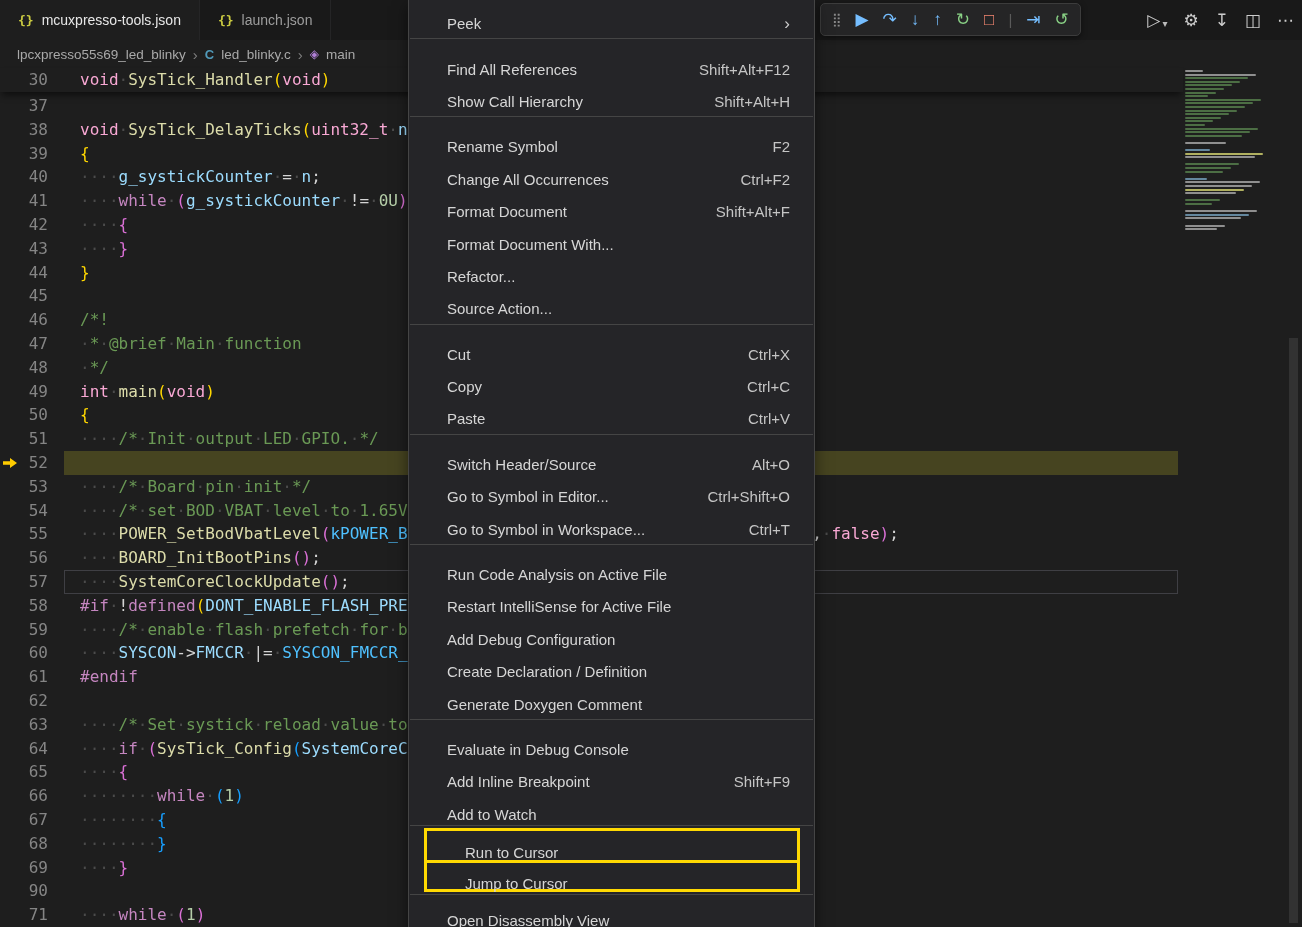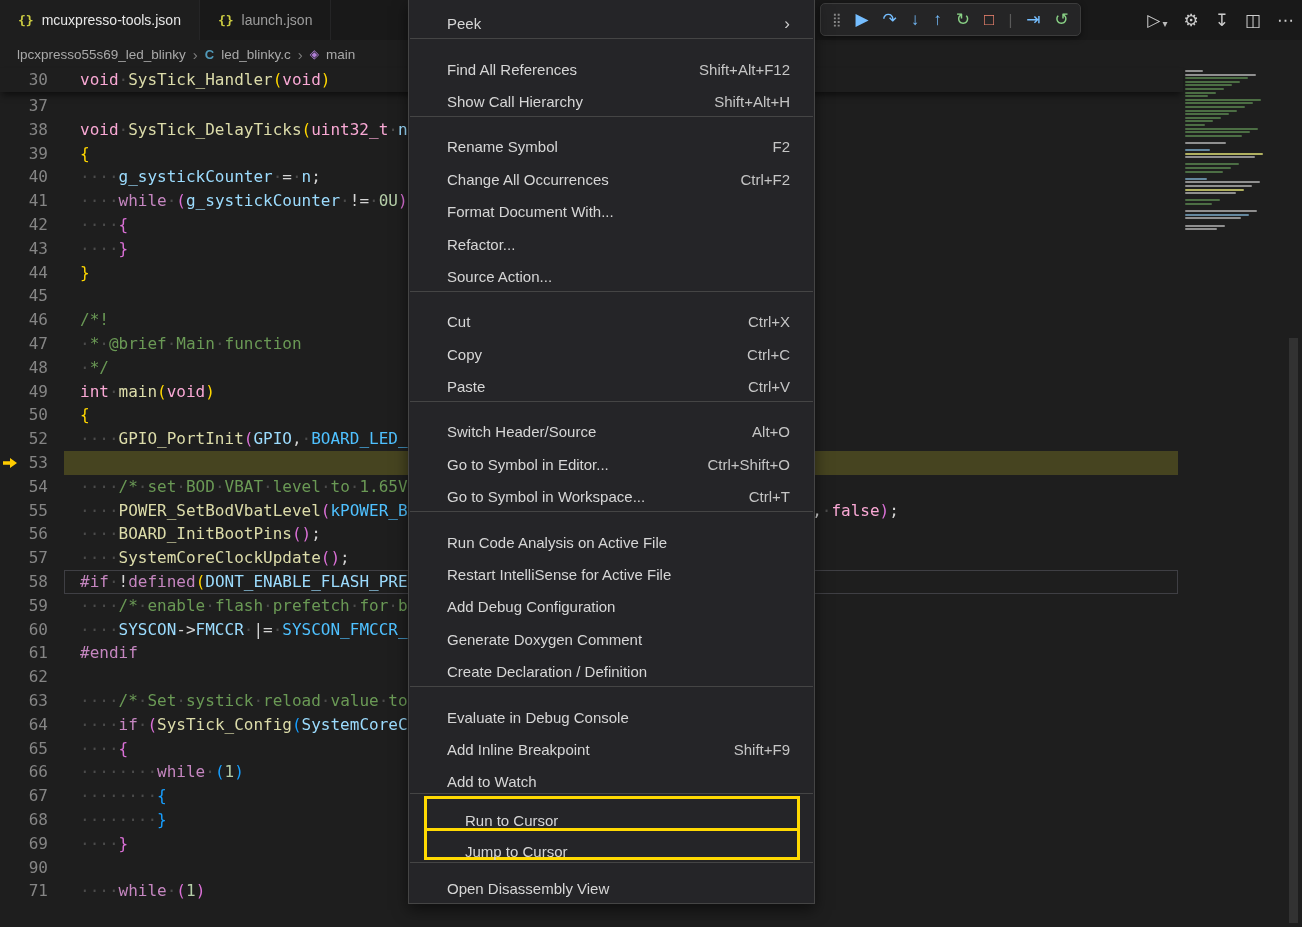--- a/index.html
+++ b/index.html
@@ -126,20 +126,21 @@
       <div class="codeline"><div class="ln">41</div><div class="lc"><span class="ws">····</span><span class="ct">while</span><span class="ws">·</span><span class="b2">(</span><span class="v">g_systickCounter</span><span class="ws">·</span><span class="p">!=</span><span class="ws">·</span><span class="n">0U</span><span class="b2">)</span></div></div>
       <div class="codeline"><div class="ln">42</div><div class="lc"><span class="ws">····</span><span class="b2">{</span></div></div>
       <div class="codeline"><div class="ln">43</div><div class="lc"><span class="ws">····</span><span class="b2">}</span></div></div>
       <div class="codeline"><div class="ln">44</div><div class="lc"><span class="b1">}</span></div></div>
       <div class="codeline"><div class="ln">45</div><div class="lc"></div></div>
       <div class="codeline"><div class="ln">46</div><div class="lc"><span class="c">/*!</span></div></div>
       <div class="codeline"><div class="ln">47</div><div class="lc"><span class="ws">·</span><span class="c">*</span><span class="ws">·</span><span class="c">@brief</span><span class="ws">·</span><span class="c">Main</span><span class="ws">·</span><span class="c">function</span></div></div>
       <div class="codeline"><div class="ln">48</div><div class="lc"><span class="ws">·</span><span class="c">*/</span></div></div>
       <div class="codeline"><div class="ln">49</div><div class="lc"><span class="k">int</span><span class="ws">·</span><span class="fn">main</span><span class="b1">(</span><span class="k">void</span><span class="b1">)</span></div></div>
       <div class="codeline"><div class="ln">50</div><div class="lc"><span class="b1">{</span></div></div>
+      <div class="codeline"><div class="ln">51</div><div class="lc"><span class="ws">····</span><span class="c">/*</span><span class="ws">·</span><span class="c">Init</span><span class="ws">·</span><span class="c">output</span><span class="ws">·</span><span class="c">LED</span><span class="ws">·</span><span class="c">GPIO.</span><span class="ws">·</span><span class="c">*/</span></div></div>
       <div class="codeline"><div class="ln">52</div><div class="lc"><span class="ws">····</span><span class="fn">GPIO_PortInit</span><span class="b2">(</span><span class="v">GPIO</span><span class="p">,</span><span class="ws">·</span><span class="mc">BOARD_LED_PORT</span><span class="b2">)</span><span class="p">;</span></div></div>
       <div class="codeline"><div class="ln">53</div><div class="lc"><span class="ws">····</span><span class="c">/*</span><span class="ws">·</span><span class="c">Board</span><span class="ws">·</span><span class="c">pin</span><span class="ws">·</span><span class="c">init</span><span class="ws">·</span><span class="c">*/</span></div></div>
       <div class="codeline"><div class="ln">54</div><div class="lc"><span class="ws">····</span><span class="c">/*</span><span class="ws">·</span><span class="c">set</span><span class="ws">·</span><span class="c">BOD</span><span class="ws">·</span><span class="c">VBAT</span><span class="ws">·</span><span class="c">level</span><span class="ws">·</span><span class="c">to</span><span class="ws">·</span><span class="c">1.65V</span><span class="ws">·</span><span class="c">*/</span></div></div>
       <div class="codeline"><div class="ln">55</div><div class="lc"><span class="ws">····</span><span class="fn">POWER_SetBodVbatLevel</span><span class="b2">(</span><span class="mc">kPOWER_BodVbatLevel1650mv</span><span class="p">,</span><span class="ws">·</span><span class="mc">kPOWER_BodHystLevel50mv</span><span class="p">,</span><span class="ws">·</span><span class="k">false</span><span class="b2">)</span><span class="p">;</span></div></div>
       <div class="codeline"><div class="ln">56</div><div class="lc"><span class="ws">····</span><span class="fn">BOARD_InitBootPins</span><span class="b2">()</span><span class="p">;</span></div></div>
       <div class="codeline"><div class="ln">57</div><div class="lc"><span class="ws">····</span><span class="fn">SystemCoreClockUpdate</span><span class="b2">()</span><span class="p">;</span></div></div>
       <div class="codeline"><div class="ln">58</div><div class="lc"><span class="ct">#if</span><span class="ws">·</span><span class="p">!</span><span class="ct">defined</span><span class="b1">(</span><span class="v">DONT_ENABLE_FLASH_PREFETCH</span><span class="b1">)</span></div></div>
       <div class="codeline"><div class="ln">59</div><div class="lc"><span class="ws">····</span><span class="c">/*</span><span class="ws">·</span><span class="c">enable</span><span class="ws">·</span><span class="c">flash</span><span class="ws">·</span><span class="c">prefetch</span><span class="ws">·</span><span class="c">for</span><span class="ws">·</span><span class="c">better</span><span class="ws">·</span><span class="c">performance</span><span class="ws">·</span><span class="c">*/</span></div></div>
       <div class="codeline"><div class="ln">60</div><div class="lc"><span class="ws">····</span><span class="v">SYSCON</span><span class="p">-&gt;</span><span class="v">FMCCR</span><span class="ws">·</span><span class="p">|=</span><span class="ws">·</span><span class="mc">SYSCON_FMCCR_PREFEN_MASK</span><span class="p">;</span></div></div>
       <div class="codeline"><div class="ln">61</div><div class="lc"><span class="ct">#endif</span></div></div>
@@ -233,20 +234,24 @@
     <div class="msep"></div>
     <div class="mi">
       <span class="lbl">Rename Symbol</span>
       <span class="sc">F2</span>
     </div>
     <div class="mi">
       <span class="lbl">Change All Occurrences</span>
       <span class="sc">Ctrl+F2</span>
     </div>
     <div class="mi">
+      <span class="lbl">Format Document</span>
+      <span class="sc">Shift+Alt+F</span>
+    </div>
+    <div class="mi">
       <span class="lbl">Format Document With...</span>
     </div>
     <div class="mi">
       <span class="lbl">Refactor...</span>
     </div>
     <div class="mi">
       <span class="lbl">Source Action...</span>
     </div>
     <div class="msep"></div>
     <div class="mi">
@@ -278,24 +283,24 @@
     <div class="mi">
       <span class="lbl">Run Code Analysis on Active File</span>
     </div>
     <div class="mi">
       <span class="lbl">Restart IntelliSense for Active File</span>
     </div>
     <div class="mi">
       <span class="lbl">Add Debug Configuration</span>
     </div>
     <div class="mi">
+      <span class="lbl">Create Declaration / Definition</span>
+    </div>
+    <div class="mi">
       <span class="lbl">Generate Doxygen Comment</span>
-    </div>
-    <div class="mi">
-      <span class="lbl">Create Declaration / Definition</span>
     </div>
     <div class="msep"></div>
     <div class="mi">
       <span class="lbl">Evaluate in Debug Console</span>
     </div>
     <div class="mi">
       <span class="lbl">Add Inline Breakpoint</span>
       <span class="sc">Shift+F9</span>
     </div>
     <div class="mi">

